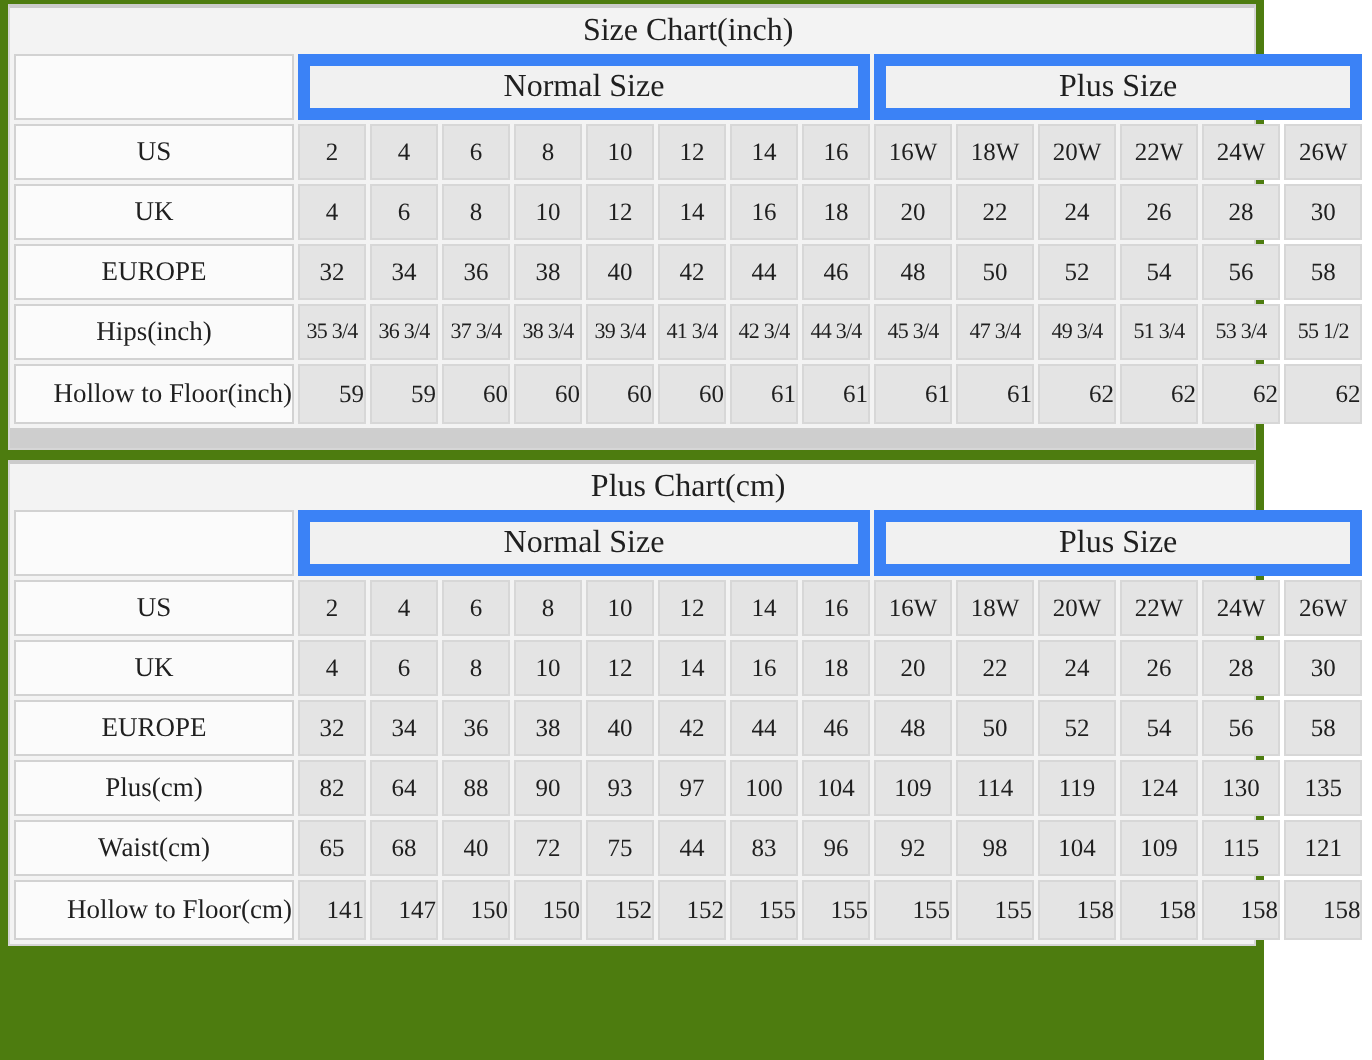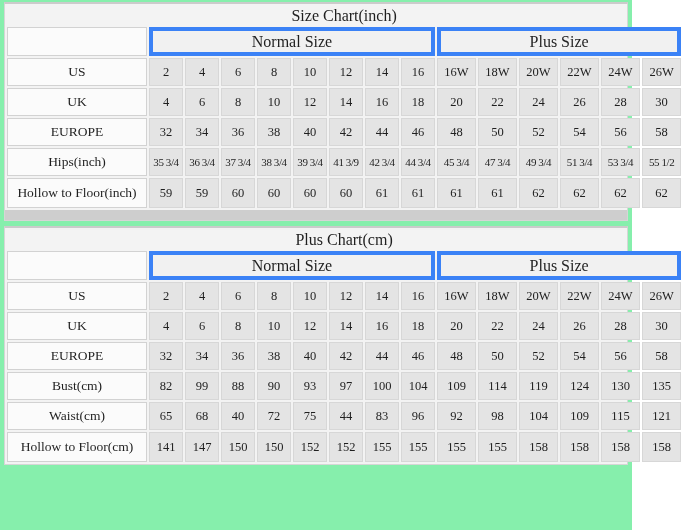--- a/index.html
+++ b/index.html
@@ -7,21 +7,21 @@
     padding: 0;
     background: #ffffff;
     font-family: "Liberation Serif", serif;
     color: #1f1f1f;
   }
   .page {
     width: 632px;
     height: 530px;
     box-sizing: border-box;
     padding: 2px 4px;
-    background: #86efac;
+    background: #4d7c0f;
   }
   .panel {
     border: 1px solid #d6d6d6;
     border-top: 2px solid #cbcbcb;
     background: #f3f3f3;
     margin-bottom: 5px;
   }
   .size-table {
     border-collapse: separate;
     border-spacing: 2px;
@@ -37,40 +37,41 @@
   }
   td.title-cell {
     font-size: 16px;
     height: 19px;
     background: transparent;
   }
   td.group-cell {
     font-size: 16px;
     height: 21px;
     background: #f1f1f1;
-    border: 4px solid #3b82f6;
+    border: 6px solid #3b82f6;
   }
   td.corner-cell, td.label-cell {
     background: #fbfbfb;
     border: 1px solid #d2d2d2;
   }
   td.label-cell {
     font-size: 13.5px;
     margin-top: 31px;
   }
   td.data-cell {
     background: #e4e4e4;
     border: 1px solid #d7d7d7;
     font-size: 12.5px;
   }
   tr.body-row td {
     height: 26px;
   }
   tr.tall-row td {
     height: 28px;
+    text-align: right;
   }
   tr.fraction-row td.data-cell {
     font-size: 11px;
     letter-spacing: -0.4px;
   }
   .panel-band {
     height: 10px;
     background: #cecece;
   }
 </style>
@@ -158,21 +159,21 @@
             <td class="data-cell">56</td>
             <td class="data-cell">58</td>
           </tr>
           <tr class="body-row fraction-row">
             <td class="label-cell">Hips(inch)</td>
             <td class="data-cell">35 3/4</td>
             <td class="data-cell">36 3/4</td>
             <td class="data-cell">37 3/4</td>
             <td class="data-cell">38 3/4</td>
             <td class="data-cell">39 3/4</td>
-            <td class="data-cell">41 3/9</td>
+            <td class="data-cell">41 3/4</td>
             <td class="data-cell">42 3/4</td>
             <td class="data-cell">44 3/4</td>
             <td class="data-cell">45 3/4</td>
             <td class="data-cell">47 3/4</td>
             <td class="data-cell">49 3/4</td>
             <td class="data-cell">51 3/4</td>
             <td class="data-cell">53 3/4</td>
             <td class="data-cell">55 1/2</td>
           </tr>
           <tr class="body-row tall-row">
@@ -270,23 +271,23 @@
             <td class="data-cell">44</td>
             <td class="data-cell">46</td>
             <td class="data-cell">48</td>
             <td class="data-cell">50</td>
             <td class="data-cell">52</td>
             <td class="data-cell">54</td>
             <td class="data-cell">56</td>
             <td class="data-cell">58</td>
           </tr>
           <tr class="body-row">
-            <td class="label-cell">Bust(cm)</td>
+            <td class="label-cell">Plus(cm)</td>
             <td class="data-cell">82</td>
-            <td class="data-cell">99</td>
+            <td class="data-cell">64</td>
             <td class="data-cell">88</td>
             <td class="data-cell">90</td>
             <td class="data-cell">93</td>
             <td class="data-cell">97</td>
             <td class="data-cell">100</td>
             <td class="data-cell">104</td>
             <td class="data-cell">109</td>
             <td class="data-cell">114</td>
             <td class="data-cell">119</td>
             <td class="data-cell">124</td>

